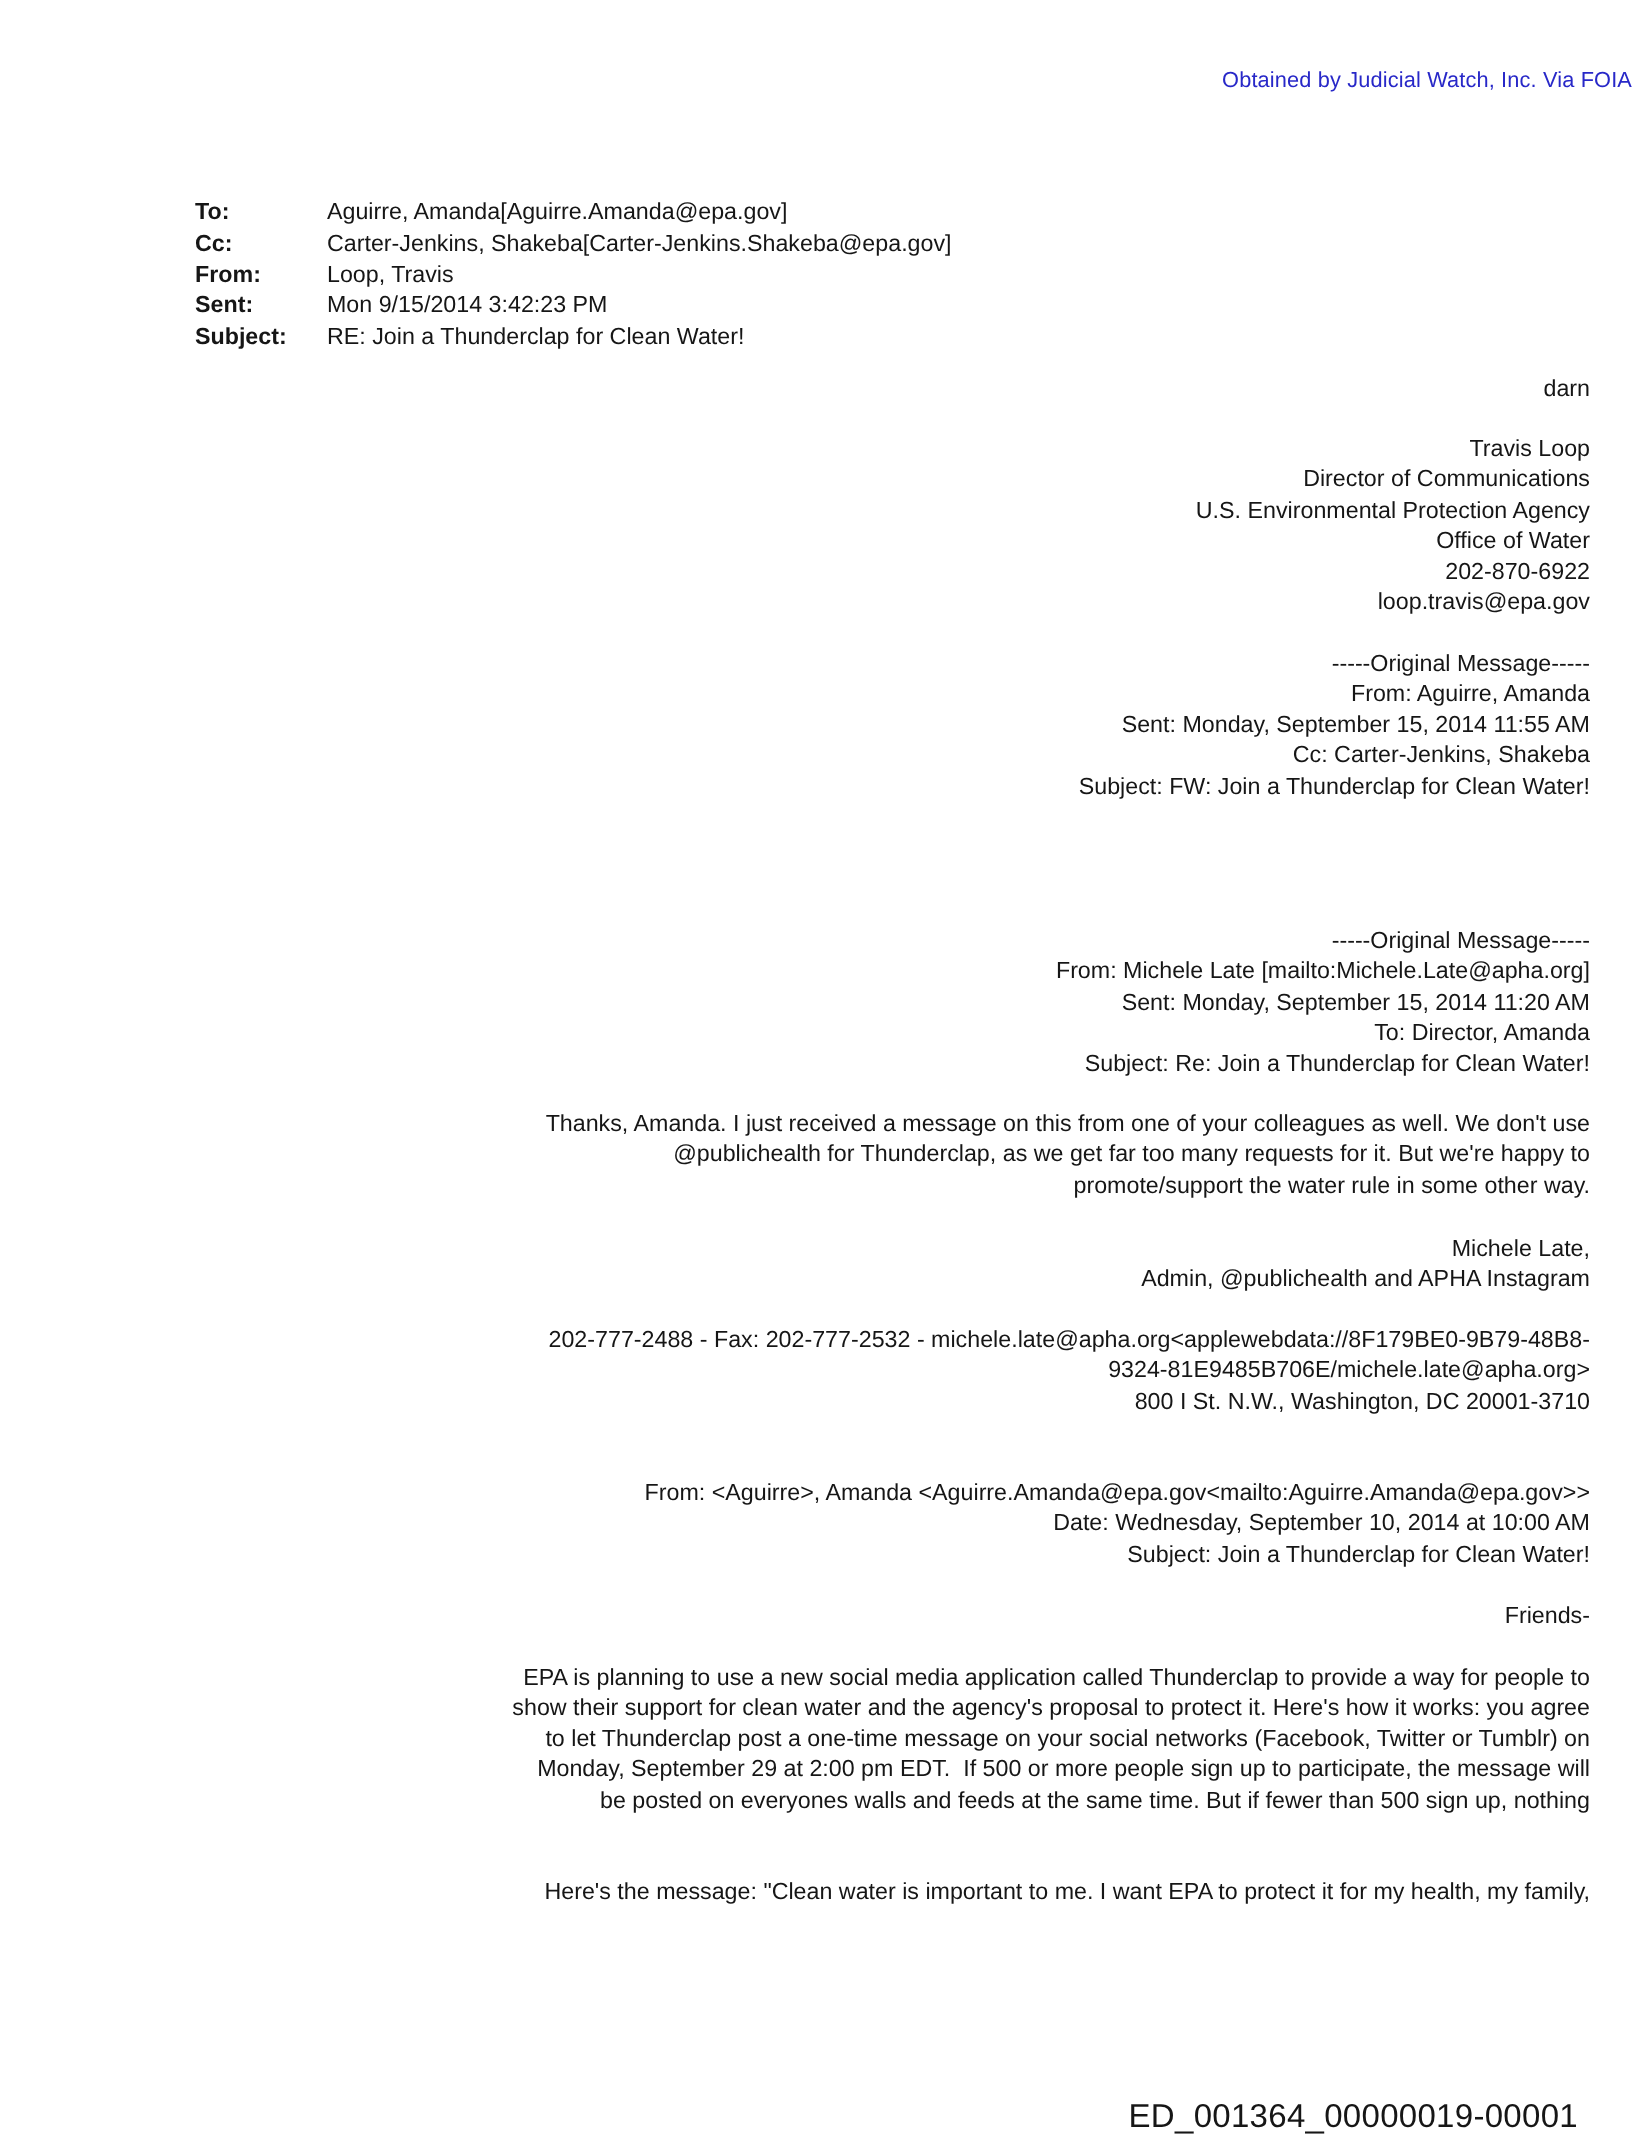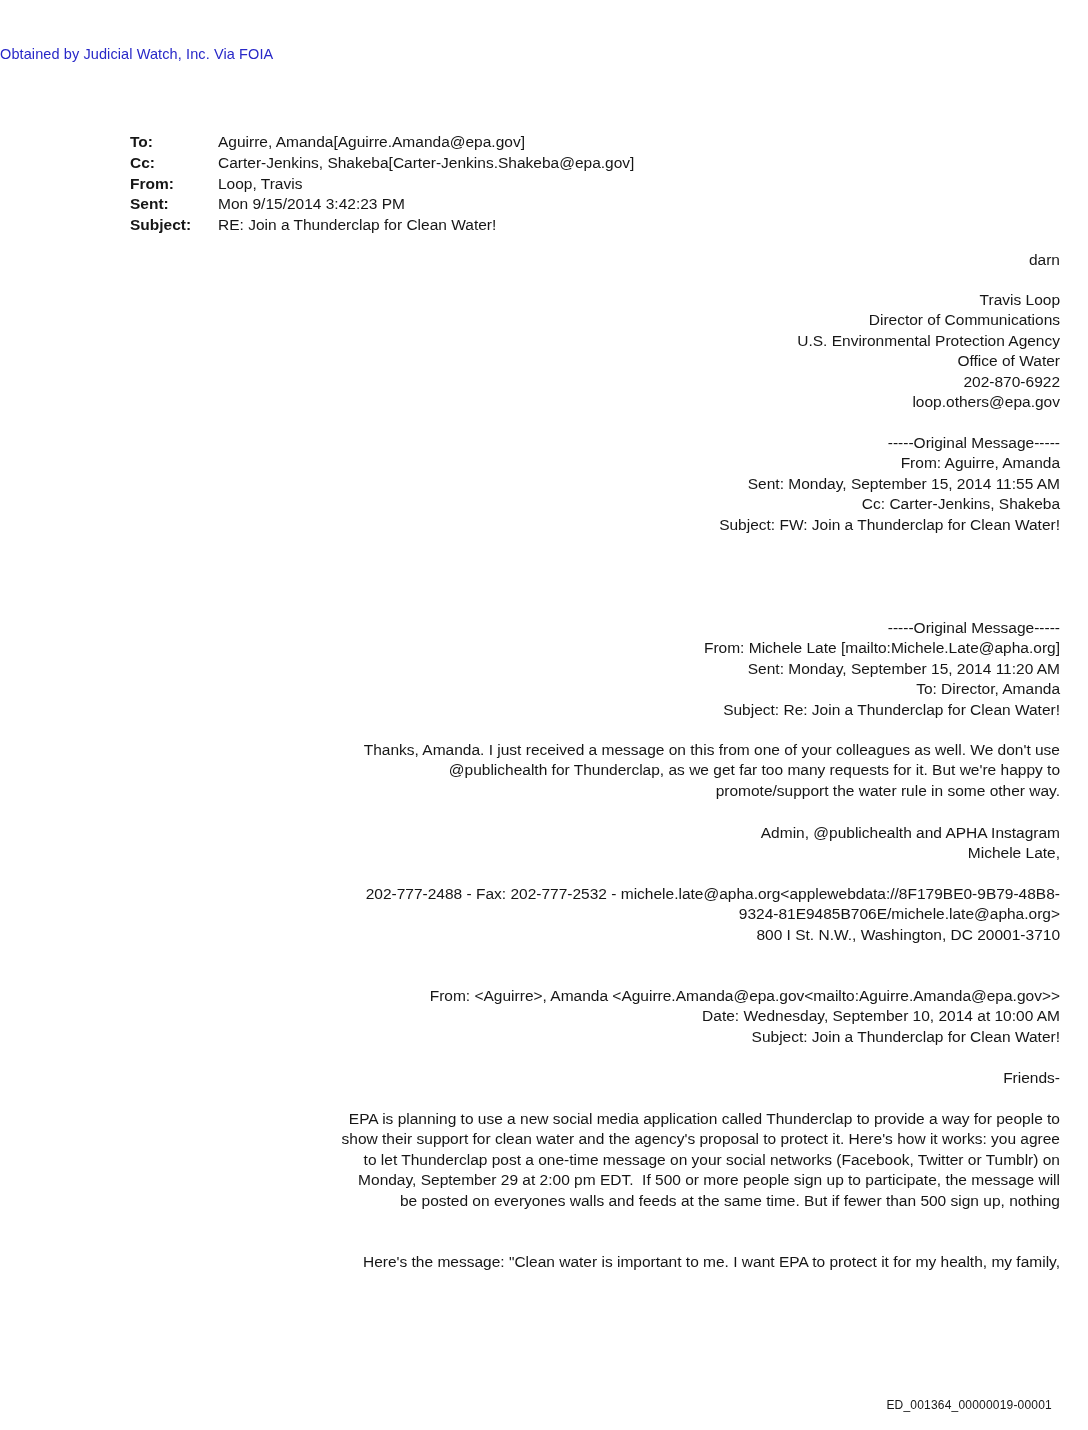--- a/index.html
+++ b/index.html
@@ -13,21 +13,21 @@
     background: #ffffff;
     color: #161616;
     overflow: hidden;
   }
 
   .foia-banner {
     position: absolute;
     top: 46px;
     left: 0;
     width: 100%;
-    text-align: left;
+    text-align: right;
     font-size: 14.5px;
     color: #2828c8;
     letter-spacing: 0.1px;
   }
 
   .email-header {
     position: absolute;
     top: 132px;
     left: 130px;
     width: 900px;
@@ -63,21 +63,21 @@
   .contact-michele  { top: 884px; }
   .fwd-header       { top: 986px; }
   .greeting         { top: 1068px; }
   .para-epa         { top: 1109px; }
   .quote-line       { top: 1252px; }
 
   .bates-footer {
     position: absolute;
     top: 1398px;
     right: 36px;
-    font-size: 12px;
+    font-size: 22px;
     color: #161616;
     letter-spacing: 0.2px;
   }
 </style>
 </head>
 <body>
 
 <div class="page">
 
   <div class="foia-banner">Obtained by Judicial Watch, Inc. Via FOIA</div>
@@ -108,21 +108,21 @@
   <div class="blk reply-text">
     <div class="line">darn</div>
   </div>
 
   <div class="blk sig-travis">
     <div class="line">Travis Loop</div>
     <div class="line">Director of Communications</div>
     <div class="line">U.S. Environmental Protection Agency</div>
     <div class="line">Office of Water</div>
     <div class="line">202-870-6922</div>
-    <div class="line">loop.others@epa.gov</div>
+    <div class="line">loop.travis@epa.gov</div>
   </div>
 
   <div class="blk quoted-1">
     <div class="line">-----Original Message-----</div>
     <div class="line">From: Aguirre, Amanda</div>
     <div class="line">Sent: Monday, September 15, 2014 11:55 AM</div>
     <div class="line">Cc: Carter-Jenkins, Shakeba</div>
     <div class="line">Subject: FW: Join a Thunderclap for Clean Water!</div>
   </div>
 
@@ -134,22 +134,22 @@
     <div class="line">Subject: Re: Join a Thunderclap for Clean Water!</div>
   </div>
 
   <div class="blk para-michele">
     <div class="line">Thanks, Amanda. I just received a message on this from one of your colleagues as well. We don't use</div>
     <div class="line">@publichealth for Thunderclap, as we get far too many requests for it. But we're happy to</div>
     <div class="line">promote/support the water rule in some other way.</div>
   </div>
 
   <div class="blk sig-michele">
+    <div class="line">Michele Late,</div>
     <div class="line">Admin, @publichealth and APHA Instagram</div>
-    <div class="line">Michele Late,</div>
   </div>
 
   <div class="blk contact-michele">
     <div class="line">202-777-2488 - Fax: 202-777-2532 - michele.late@apha.org&lt;applewebdata://8F179BE0-9B79-48B8-</div>
     <div class="line">9324-81E9485B706E/michele.late@apha.org&gt;</div>
     <div class="line">800 I St. N.W., Washington, DC 20001-3710</div>
   </div>
 
   <div class="blk fwd-header">
     <div class="line">From: &lt;Aguirre&gt;, Amanda &lt;Aguirre.Amanda@epa.gov&lt;mailto:Aguirre.Amanda@epa.gov&gt;&gt;</div>

